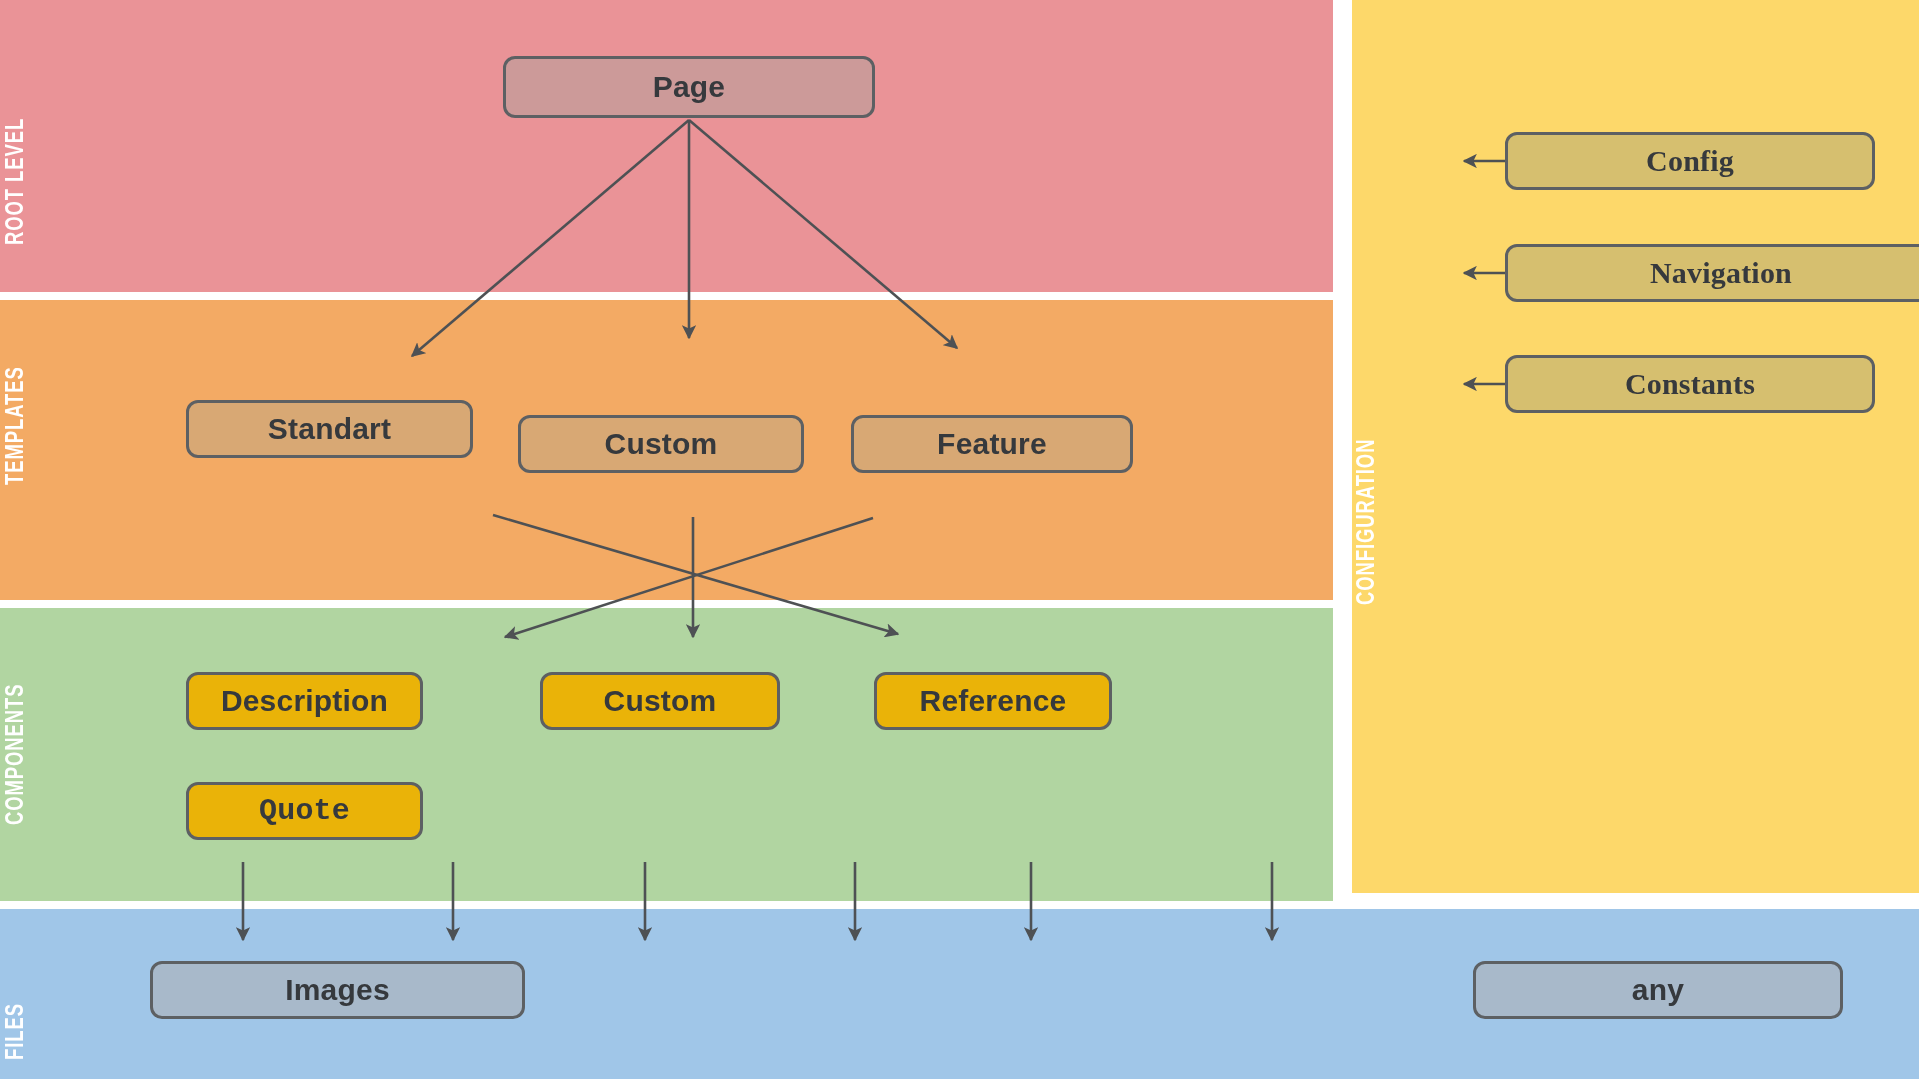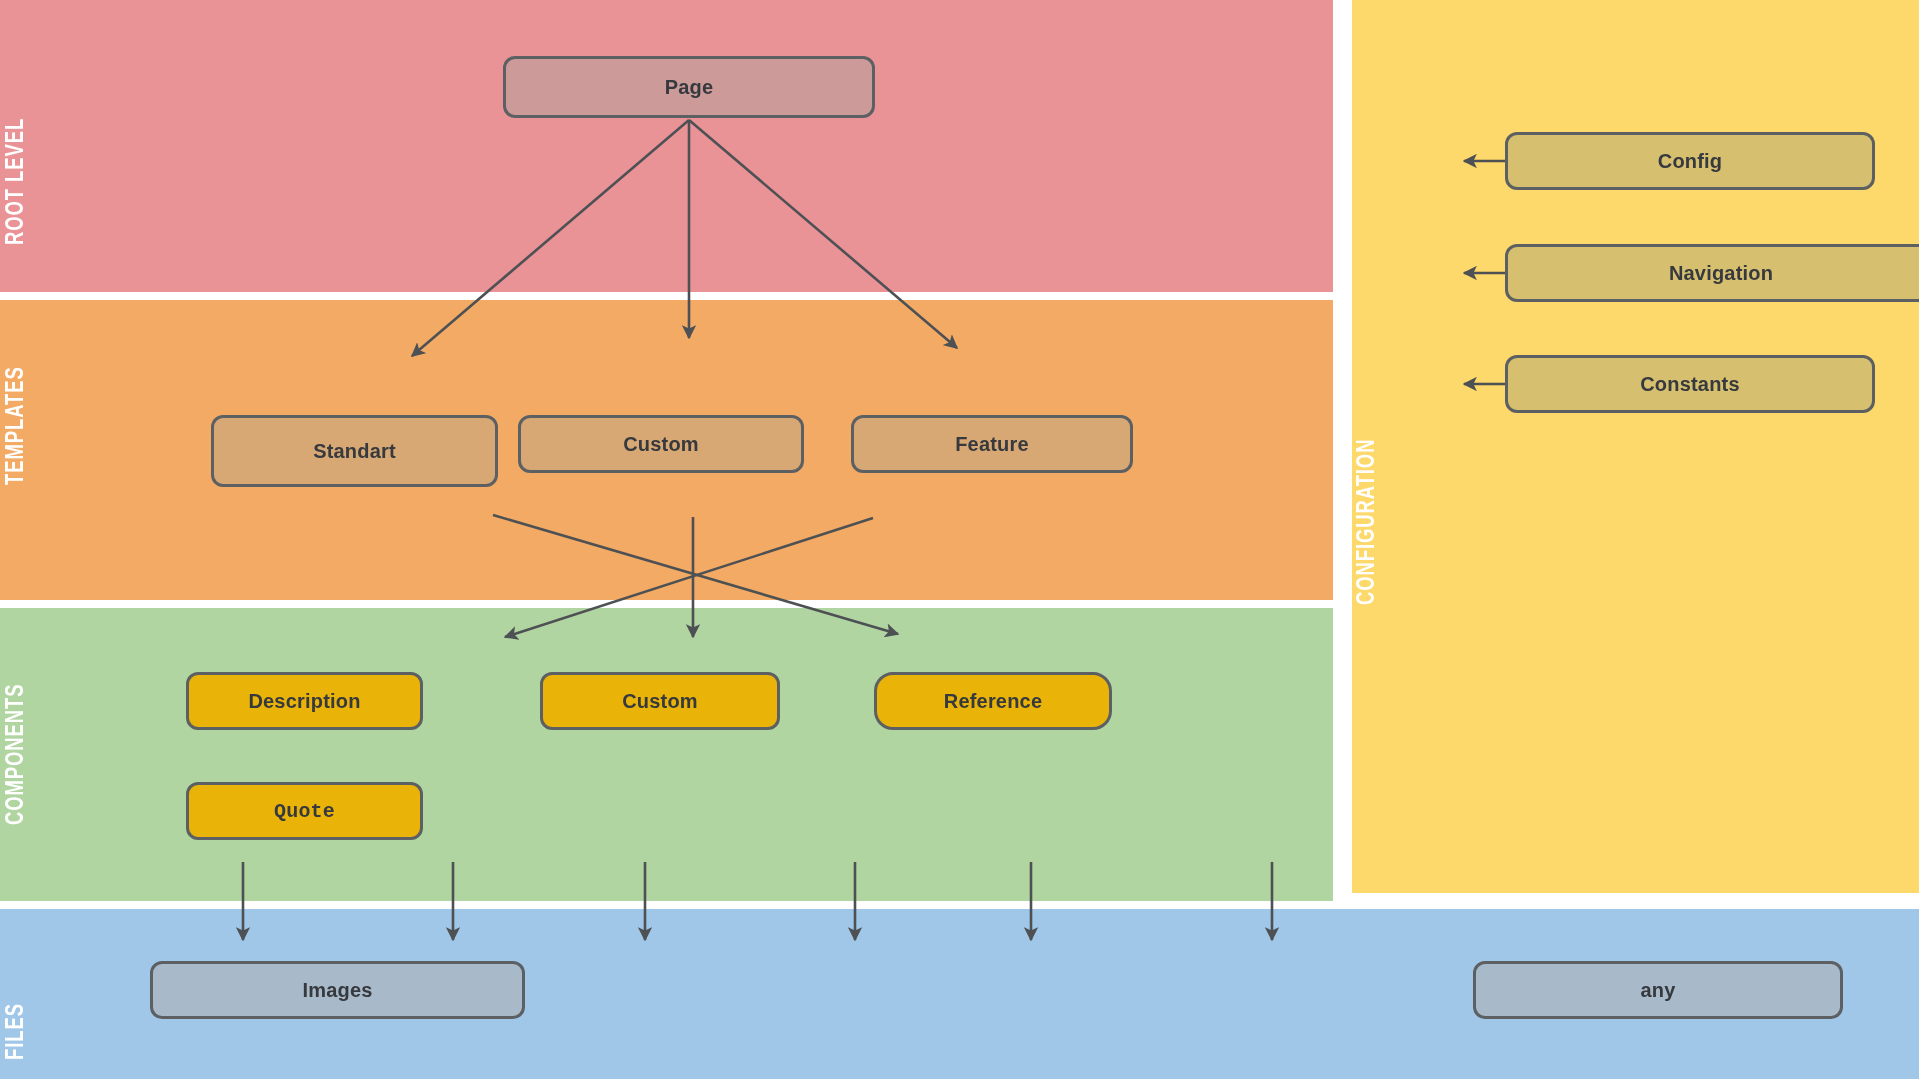--- a/index.html
+++ b/index.html
@@ -50,29 +50,29 @@
     position: absolute;
     box-sizing: border-box;
     border: 3px solid #5d6063;
     border-radius: 12px;
     display: flex;
     align-items: center;
     justify-content: center;
     color: #36393d;
     font-family: "Liberation Sans", sans-serif;
     font-weight: bold;
-    font-size: 20px;
+    font-size: 30px;
     letter-spacing: 0.2px;
     white-space: nowrap;
   }
   .node-root    { background: #cc9a99; }
   .node-tpl     { background: #d8a874; }
   .node-comp    { background: #eab308; }
   .node-file    { background: #a8b9ca; }
-  .node-cfg     { background: #d6bf6f; }
+  .node-cfg     { background: #d6bf6f; font-family: Liberation Serif, serif; }
 
   
   #arrows {
     position: absolute;
     left: 0;
     top: 0;
     width: 1919px;
     height: 1079px;
     pointer-events: none;
   }
@@ -89,27 +89,27 @@
   <div class="band band-files"></div>
 
   <div class="band-caption" style="left:27px; top:220px;">ROOT LEVEL</div>
   <div class="band-caption" style="left:27px; top:460px;">TEMPLATES</div>
   <div class="band-caption" style="left:27px; top:800px;">COMPONENTS</div>
   <div class="band-caption" style="left:27px; top:1035px;">FILES</div>
   <div class="band-caption" style="left:1378px; top:580px;">CONFIGURATION</div>
 
   <div class="node node-root" style="left:503px; top:56px; width:372px; height:62px;">Page</div>
 
-  <div class="node node-tpl" style="left:186px; top:415px; width:287px; height:72px;margin-left:25px;">Standart</div>
+  <div class="node node-tpl" style="left:186px; top:400px; width:287px; height:58px;">Standart</div>
   <div class="node node-tpl" style="left:518px; top:415px; width:286px; height:58px;">Custom</div>
   <div class="node node-tpl" style="left:851px; top:415px; width:282px; height:58px;">Feature</div>
 
   <div class="node node-comp" style="left:186px; top:672px; width:237px; height:58px;">Description</div>
   <div class="node node-comp" style="left:540px; top:672px; width:240px; height:58px;">Custom</div>
-  <div class="node node-comp" style="left:874px; top:672px; width:238px; height:58px;border-radius:19px;">Reference</div>
+  <div class="node node-comp" style="left:874px; top:672px; width:238px; height:58px;">Reference</div>
   <div class="node node-comp" style="left:186px; top:782px; width:237px; height:58px;font-family:Liberation Mono, monospace;">Quote</div>
 
   <div class="node node-file" style="left:150px; top:961px; width:375px; height:58px;">Images</div>
   <div class="node node-file" style="left:1473px; top:961px; width:370px; height:58px;">any</div>
 
   <div class="node node-cfg" style="left:1505px; top:132px; width:370px; height:58px;">Config</div>
   <div class="node node-cfg" style="left:1505px; top:244px; width:432px; height:58px;">Navigation</div>
   <div class="node node-cfg" style="left:1505px; top:355px; width:370px; height:58px;">Constants</div>
 
   <svg id="arrows" viewBox="0 0 1919 1079" xmlns="http://www.w3.org/2000/svg">

